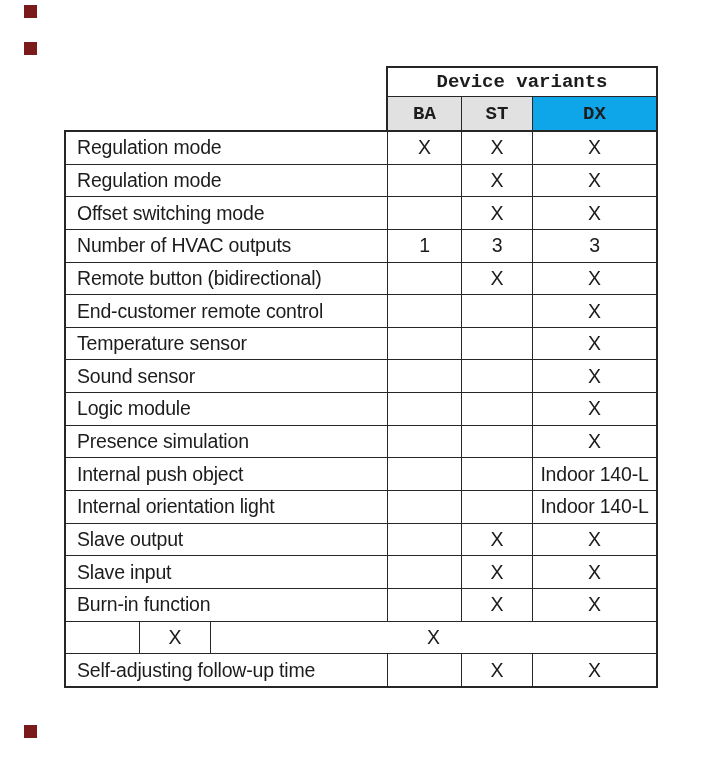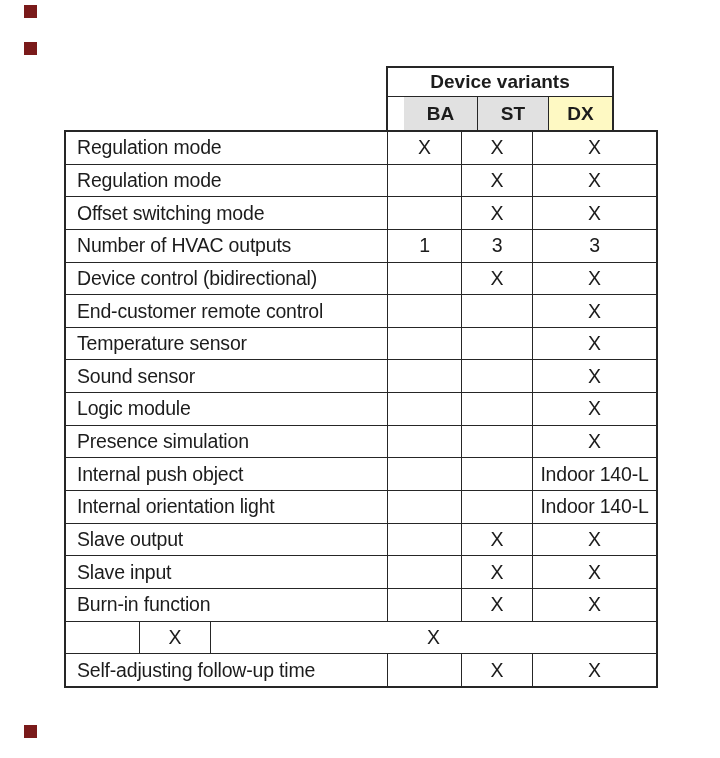--- a/index.html
+++ b/index.html
@@ -16,26 +16,27 @@
   
   .mark { position: absolute; width: 13px; height: 13px; background: #7a1a1a; }
   .mark.m1 { left: 24px; top: 5px; }
   .mark.m2 { left: 24px; top: 42px; }
   .mark.m3 { left: 24px; top: 725px; }
 
   
   .header-block {
     position: absolute;
     left: 386px; top: 66px;
-    width: 228px; height: 64px;
+    width: 272px; height: 64px;
     border: 2px solid #262626;
     border-bottom: none;
     box-sizing: border-box;
     display: flex; flex-direction: column;
     background: #ffffff;
+    font-family: Liberation Mono, monospace;
   }
   .dv-title {
     height: 29px;
     border-bottom: 1.5px solid #262626;
     display: flex; align-items: center; justify-content: center;
     font-weight: bold; font-size: 19px;
     box-sizing: border-box;
   }
   .dv-cols { flex: 1; display: flex; }
   .dv-col {
@@ -89,23 +90,23 @@
 
 <div class="canvas">
 
   <div class="mark m1" style="background: rgb(122, 26, 26);"></div>
   <div class="mark m2" style="background: rgb(122, 26, 26);"></div>
   <div class="mark m3" style="background: rgb(122, 26, 26);"></div>
 
   <div class="header-block">
     <div class="dv-title">Device variants</div>
     <div class="dv-cols">
-      <div class="dv-col ba" style="background: rgb(225, 225, 225); margin-left: 16px;">BA</div>
+      <div class="dv-col ba" style="background: rgb(225, 225, 225);">BA</div>
       <div class="dv-col st" style="background: rgb(225, 225, 225);">ST</div>
-      <div class="dv-col dx" style="background: #fef9c3;">DX</div>
+      <div class="dv-col dx" style="background: #0ea5e9;">DX</div>
     </div>
   </div>
 
   <div class="body-block" id="table-body">
     <div class="row">
       <div class="cell feature">Regulation mode</div>
       <div class="cell val ba">X</div>
       <div class="cell val st">X</div>
       <div class="cell val dx">X</div>
     </div>
@@ -125,21 +126,21 @@
     </div>
 
     <div class="row">
       <div class="cell feature">Number of HVAC outputs</div>
       <div class="cell val ba">1</div>
       <div class="cell val st">3</div>
       <div class="cell val dx">3</div>
     </div>
 
     <div class="row">
-      <div class="cell feature">Device control (bidirectional)</div>
+      <div class="cell feature">Remote button (bidirectional)</div>
       <div class="cell val ba"></div>
       <div class="cell val st">X</div>
       <div class="cell val dx">X</div>
     </div>
 
     <div class="row">
       <div class="cell feature">End-customer remote control</div>
       <div class="cell val ba"></div>
       <div class="cell val st"></div>
       <div class="cell val dx">X</div>

